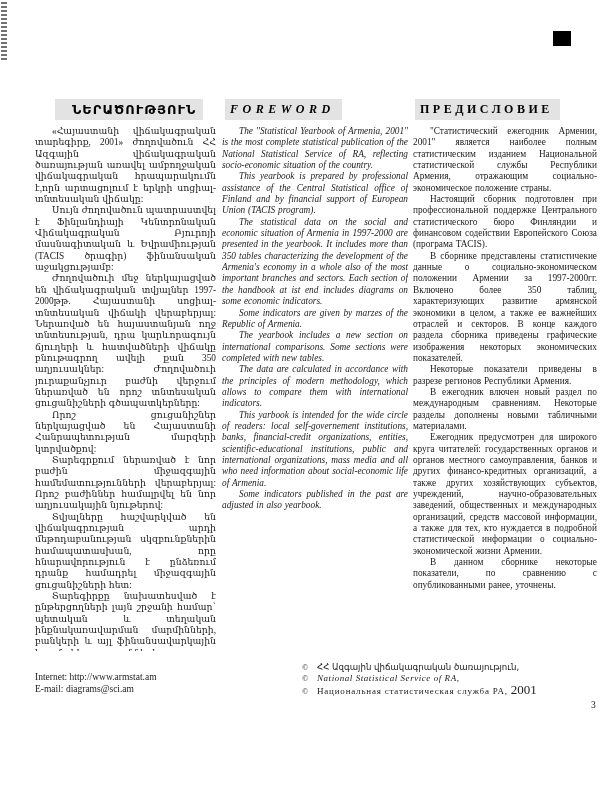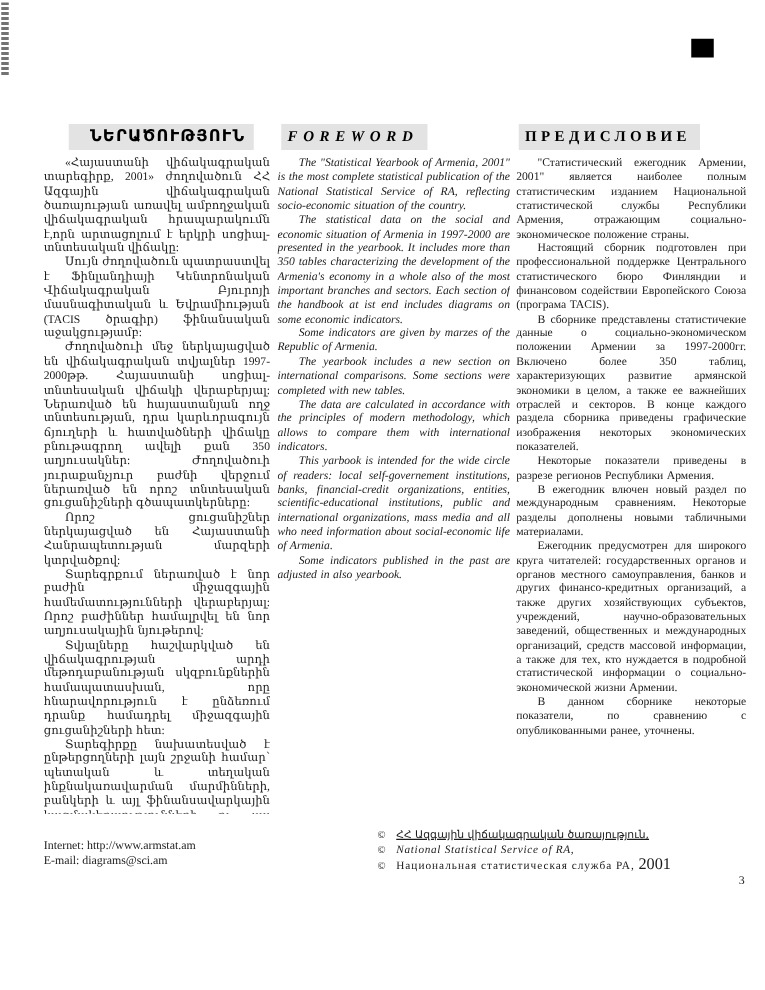--- a/index.html
+++ b/index.html
@@ -22,21 +22,21 @@
   .hdr-en{font-size:12px;font-style:italic;letter-spacing:4.5px;margin-left:3px;}
   .hdr-ru{font-size:12px;letter-spacing:3.5px;margin-left:2px;}
   .body p{margin:0;text-indent:17px;font-size:9.3px;line-height:11.35px;
           text-align:justify;word-spacing:.5px;}
   .col-en .body p{font-style:italic;}
   
   .contact{position:absolute;left:35px;top:672px;font-size:9.5px;line-height:11.5px;}
   .copyright{position:absolute;left:302px;top:662px;width:296px;font-size:9px;line-height:11px;}
   .c-row{display:flex;align-items:baseline;}
   .c-sym{width:15px;flex:0 0 15px;font-size:8.5px;}
-  .c-txt-hy{font-family:"DejaVu Sans","DejaVu Serif",serif;font-size:8.6px;text-decoration:underline;}
+  .c-txt-hy{font-family:"DejaVu Sans","DejaVu Serif",serif;font-size:8.6px;}
   .c-txt-en{font-style:italic;letter-spacing:.55px;}
   .c-txt-ru{letter-spacing:.8px;}
   .c-year{font-size:13px;letter-spacing:0;margin-left:3px;}
   .page-number{position:absolute;left:591px;top:700px;font-size:9.5px;}
 </style>
 </head>
 <body>
 
 <div class="page">
 
@@ -53,20 +53,21 @@
         <p>Տարեգրքում ներառված է նոր բաժին միջազգային համեմատությունների վերաբերյալ: Որոշ բաժիններ համալրվել են նոր աղյուսակային նյութերով:</p>
         <p>Տվյալները հաշվարկված են վիճակագրության արդի մեթոդաբանության սկզբունքներին համապատասխան, որը հնարավորություն է ընձեռում դրանք համադրել միջազգային ցուցանիշների հետ:</p>
         <p>Տարեգիրքը նախատեսված է ընթերցողների լայն շրջանի համար՝ պետական և տեղական ինքնակառավարման մարմինների, բանկերի և այլ ֆինանսավարկային կազմակերպությունների ու այլ տնտեսավարող սուբյեկտների, հիմնարկների, գիտակրթական հաստատությունների, հասարակական և միջազգային կազմակերպությունների, զանգվածային լրատվամիջոցների և նաև նրանց համար, ում անհրաժեշտ է մանրամասնված վիճակագրական տեղեկատվություն Հայաստանի սոցիալ-տնտեսական կյանքի վերաբերյալ:</p>
       </div>
   </div>
 
   <div class="col col-en">
     <h2 class="hdr hdr-en">FOREWORD</h2>
     <div class="body">
         <p>The "Statistical Yearbook of Armenia, 2001" is the most complete statistical publication of the National Statistical Service of RA, reflecting socio-economic situation of the country.</p>
+        <p>This yearbook is prepared by professional assistance of the Central Statistical office of Finland and by financial support of European Union (TACIS program).</p>
         <p>The statistical data on the social and economic situation of Armenia in 1997-2000 are presented in the yearbook. It includes more than 350 tables characterizing the development of the Armenia's economy in a whole also of the most important branches and sectors. Each section of the handbook at ist end includes diagrams on some economic indicators.</p>
         <p>Some indicators are given by marzes of the Republic of Armenia.</p>
         <p>The yearbook includes a new section on international comparisons. Some sections were completed with new tables.</p>
         <p>The data are calculated in accordance with the principles of modern methodology, which allows to compare them with international indicators.</p>
         <p>This yarbook is intended for the wide circle of readers: local self-governement institutions, banks, financial-credit organizations, entities, scientific-educational institutions, public and international organizations, mass media and all who need information about social-economic life of Armenia.</p>
         <p>Some indicators published in the past are adjusted in also yearbook.</p>
       </div>
   </div>
 
   <div class="col col-ru">

